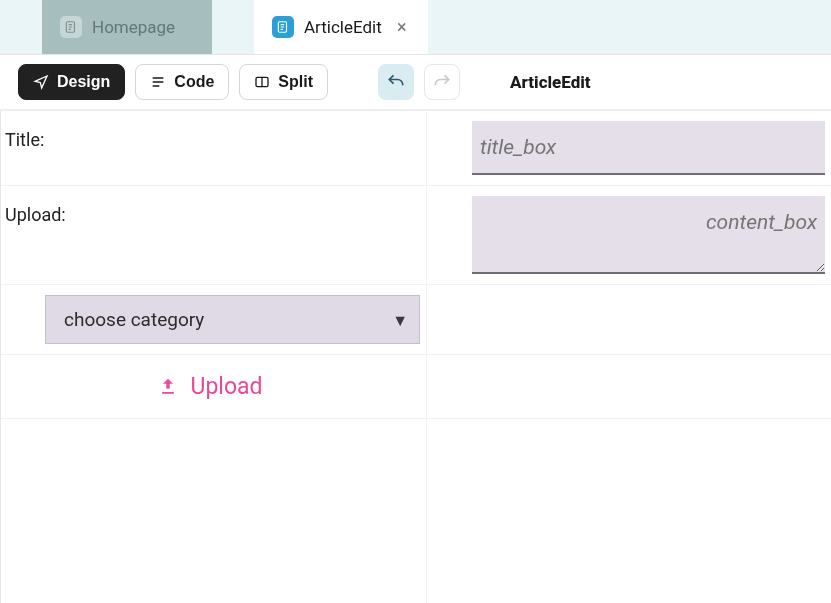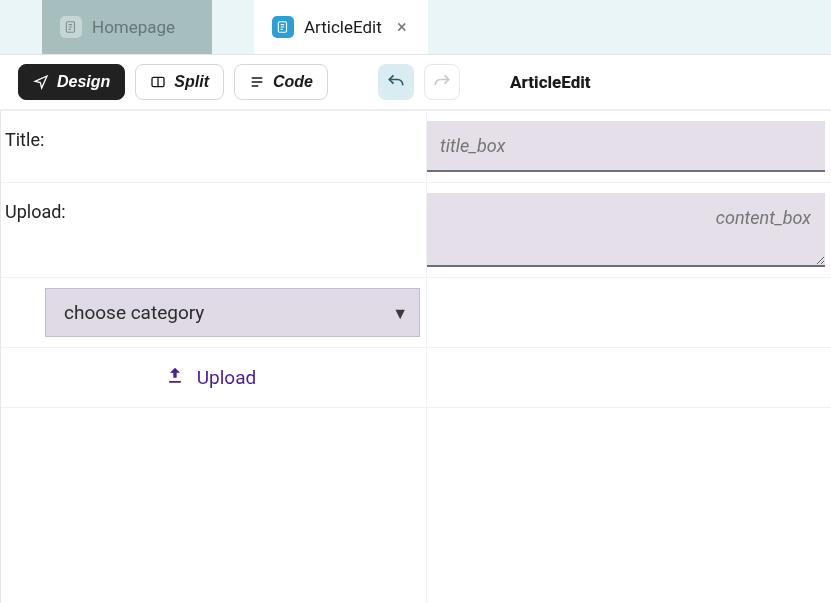--- a/index.html
+++ b/index.html
@@ -72,21 +72,20 @@
       gap: 8px;
       height: 36px;
       padding: 0 14px;
       border-radius: 8px;
       font-weight: 700;
       font-size: 16px;
       cursor: pointer;
       border: 1.5px solid #d6d6d6;
       background: #fff;
       color: #1a1a1a;
-      font-style: italic;
     }
     .btn.primary { background: #212121; color: #fff; border-color: #212121; }
     .btn .btn-icon { width: 16px; height: 16px; display: inline-flex; align-items: center; justify-content: center; }
 
     .tool-spacer { width: 30px; }
     .icon-btn {
       width: 36px; height: 36px;
       display: inline-flex; align-items: center; justify-content: center;
       border-radius: 8px;
       cursor: pointer;
@@ -115,40 +114,41 @@
       left: 425px;
       width: 1px;
       background: #f1eff7;
       pointer-events: none;
     }
     .form-row {
       display: grid;
       grid-template-columns: 425px 1fr;
       align-items: start;
       border-bottom: 1px solid #f1eff7;
+      gap: 46px;
     }
     .form-row .label {
       padding: 18px 4px 0 4px;
       font-size: 18px;
       color: #222;
       font-weight: 400;
       line-height: 1.2;
     }
     .cell {
       padding: 10px 6px 10px 0;
       display: flex;
     }
 
     .field {
       flex: 1;
       background: #e4dfe9;
       border: none;
       border-bottom: 2px solid #6e6e77;
-      padding: 14px 14px;
-      font-size: 18px;
+      padding: 14px 8px;
+      font-size: 21px;
       font-style: italic;
       color: #6e6e77;
       font-family: inherit;
       outline: none;
     }
     textarea.field {
       min-height: 74px;
       resize: both;
       text-align: right;
     }
@@ -174,23 +174,24 @@
       right: 12px; top: 50%;
       transform: translateY(-50%);
       color: #3a3a3a;
       font-size: 16px;
       pointer-events: none;
     }
 
     .upload-row .cell { justify-content: center; padding-top: 18px; padding-bottom: 18px; }
     .upload {
       display: inline-flex;
+      align-items: center;
       gap: 12px;
-      color: #4c1d95;
-      font-size: 19px;
+      color: #ec4899;
+      font-size: 23px;
       cursor: pointer;
       font-weight: 400;
     }
     .upload svg { width: 20px; height: 20px; }
   </style>
 </head>
 <body>
 
 <div class="tabbar">
 
@@ -224,34 +225,34 @@
       <svg viewBox="0 0 24 24" width="16" height="16" fill="none" stroke="currentColor" stroke-width="2">
         <path d="M3 11l18-8-8 18-2-8-8-2z"></path>
       </svg>
     </span>
     <span>Design</span>
   </button>
 
   <button class="btn">
     <span class="btn-icon">
       <svg viewBox="0 0 24 24" width="16" height="16" fill="none" stroke="currentColor" stroke-width="2">
-        <rect x="3" y="5" width="18" height="14" rx="2"></rect>
-        <path d="M12 5v14"></path>
-      </svg>
-    </span>
-    <span>Split</span>
+        <path d="M4 6h16M4 12h16M4 18h10"></path>
+      </svg>
+    </span>
+    <span>Code</span>
   </button>
 
   <button class="btn">
     <span class="btn-icon">
       <svg viewBox="0 0 24 24" width="16" height="16" fill="none" stroke="currentColor" stroke-width="2">
-        <path d="M4 6h16M4 12h16M4 18h10"></path>
-      </svg>
-    </span>
-    <span>Code</span>
+        <rect x="3" y="5" width="18" height="14" rx="2"></rect>
+        <path d="M12 5v14"></path>
+      </svg>
+    </span>
+    <span>Split</span>
   </button>
 
   <span class="tool-spacer"></span>
 
   <span class="icon-btn undo">
     <svg viewBox="0 0 24 24" width="20" height="20" fill="none" stroke="currentColor" stroke-width="2">
       <path d="M9 14L4 9l5-5"></path>
       <path d="M4 9h10a6 6 0 0 1 6 6v1"></path>
     </svg>
   </span>

